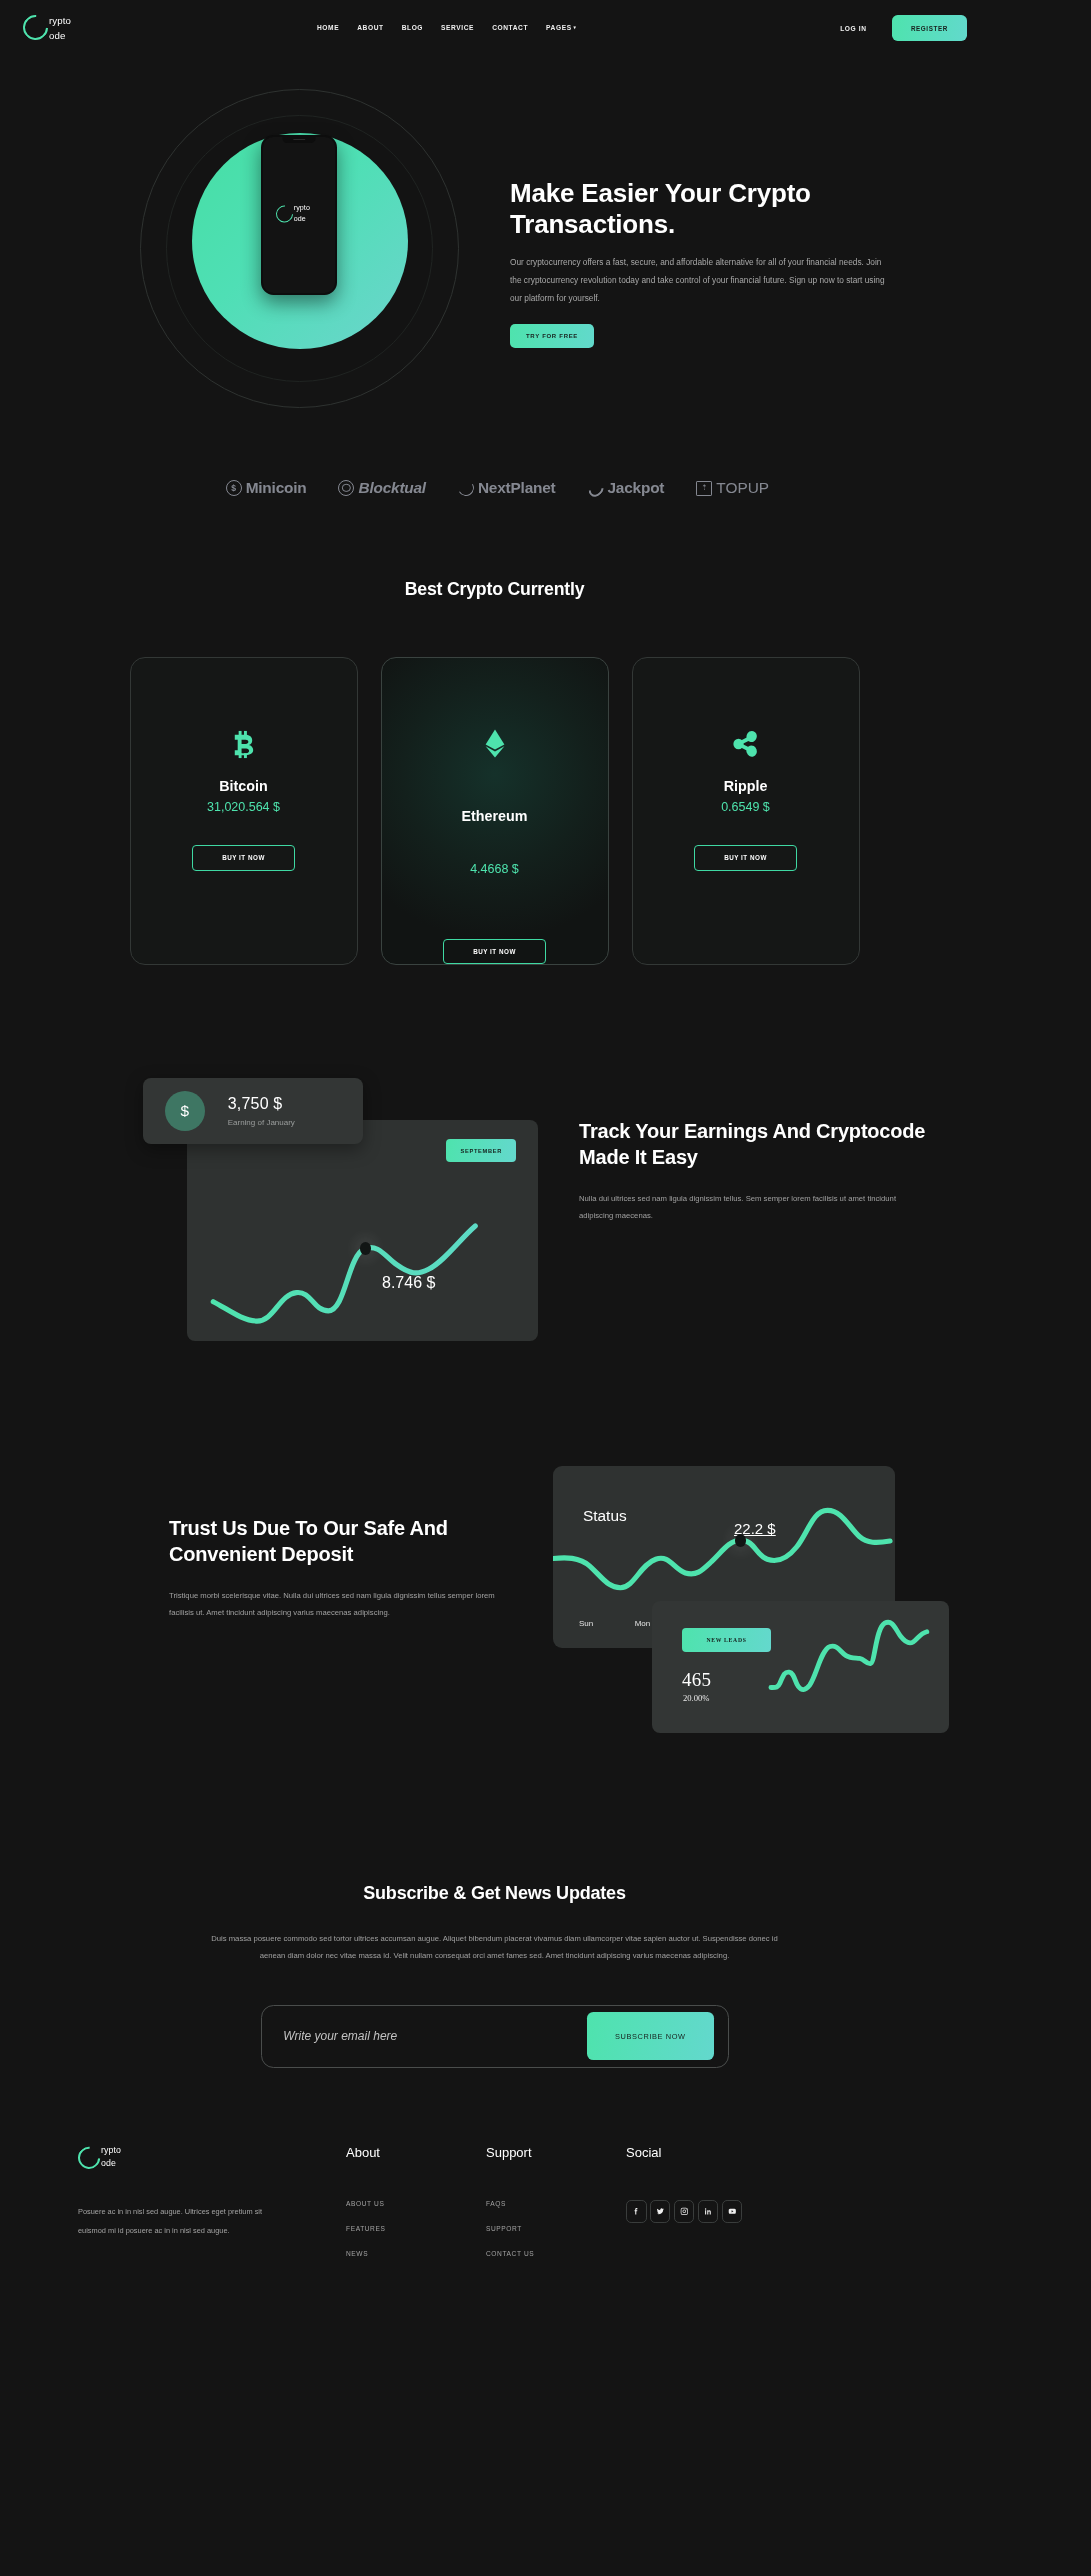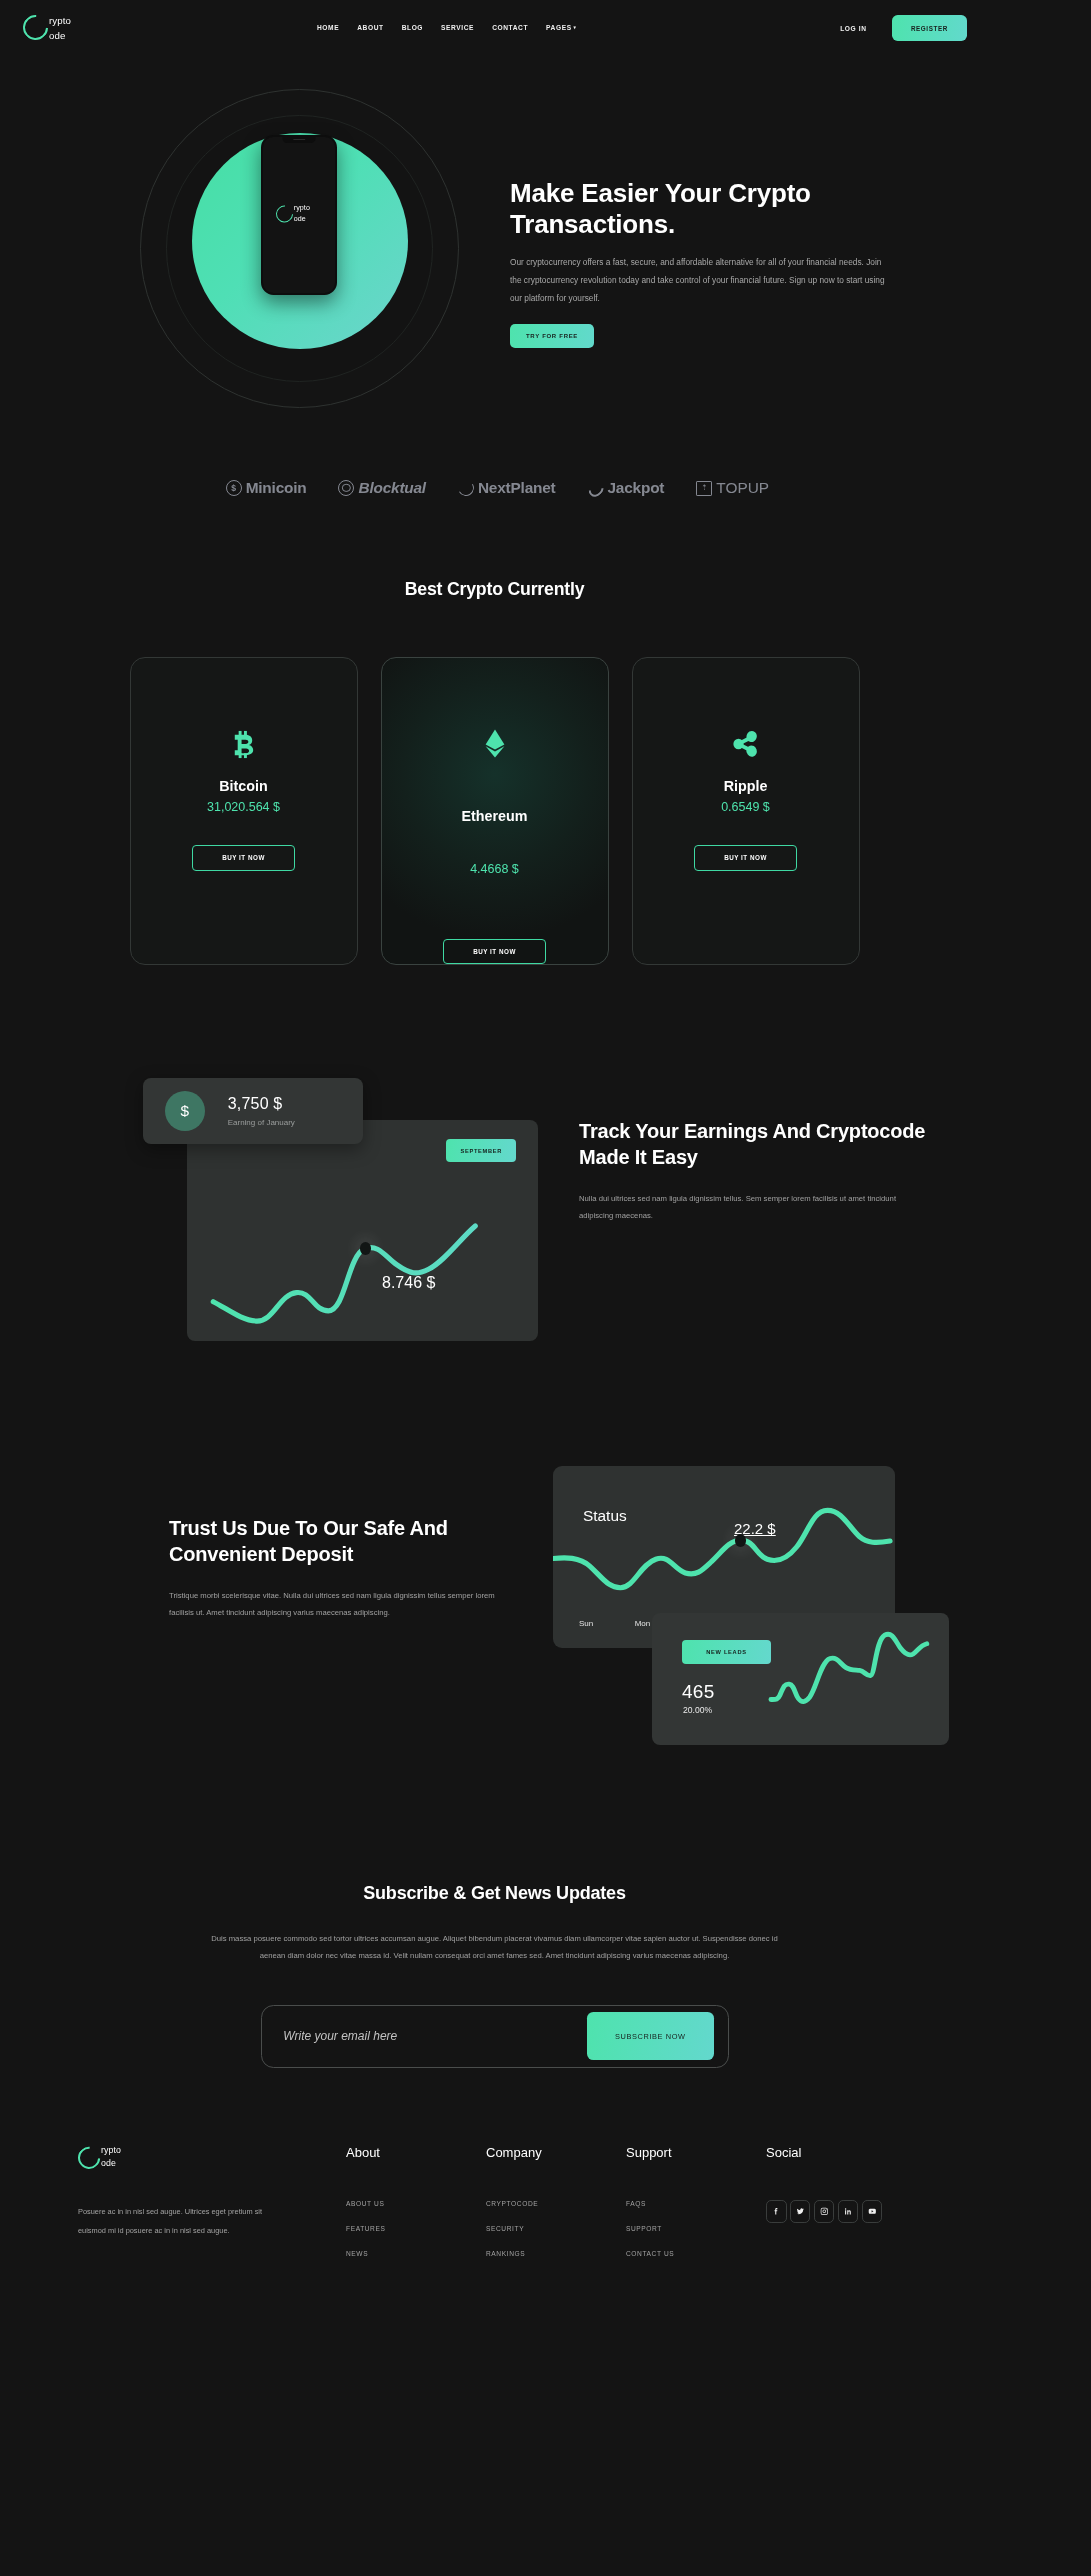--- a/index.html
+++ b/index.html
@@ -483,27 +483,28 @@
     bottom: 20.5px;
     display: flex;
     padding: 0 26px;
     justify-content: space-between;
   }
   .status-days span { font-size: 8px; color: #e3e3e3; }
 
   .leads-card {
     position: absolute;
     left: 652px;
-    top: 163px;
+    top: 151px;
     width: 297px;
     height: 132px;
     background: #333635;
     border-radius: 8px;
     overflow: hidden;
     z-index: 3;
+    font-family: Liberation Serif, serif;
   }
   .pill-leads { left: 30px; top: 27px; width: 89px; height: 24px; }
   .leads-number {
     position: absolute;
     left: 30px; top: 68px;
     font-size: 19px;
     color: #fff;
     font-weight: 400;
     letter-spacing: 0.3px;
   }
@@ -833,28 +834,20 @@
 
       <div class="foot-col">
         <div class="foot-head">About</div>
         <div class="foot-links">
           <a href="#">ABOUT US</a>
           <a href="#">FEATURES</a>
           <a href="#">NEWS</a>
         </div>
       </div>
 
-      <div class="foot-col">
-        <div class="foot-head">Company</div>
-        <div class="foot-links">
-          <a href="#">CRYPTOCODE</a>
-          <a href="#">SECURITY</a>
-          <a href="#">RANKINGS</a>
-        </div>
-      </div>
 
       <div class="foot-col">
         <div class="foot-head">Support</div>
         <div class="foot-links">
           <a href="#">FAQS</a>
           <a href="#">SUPPORT</a>
           <a href="#">CONTACT US</a>
         </div>
       </div>
 

